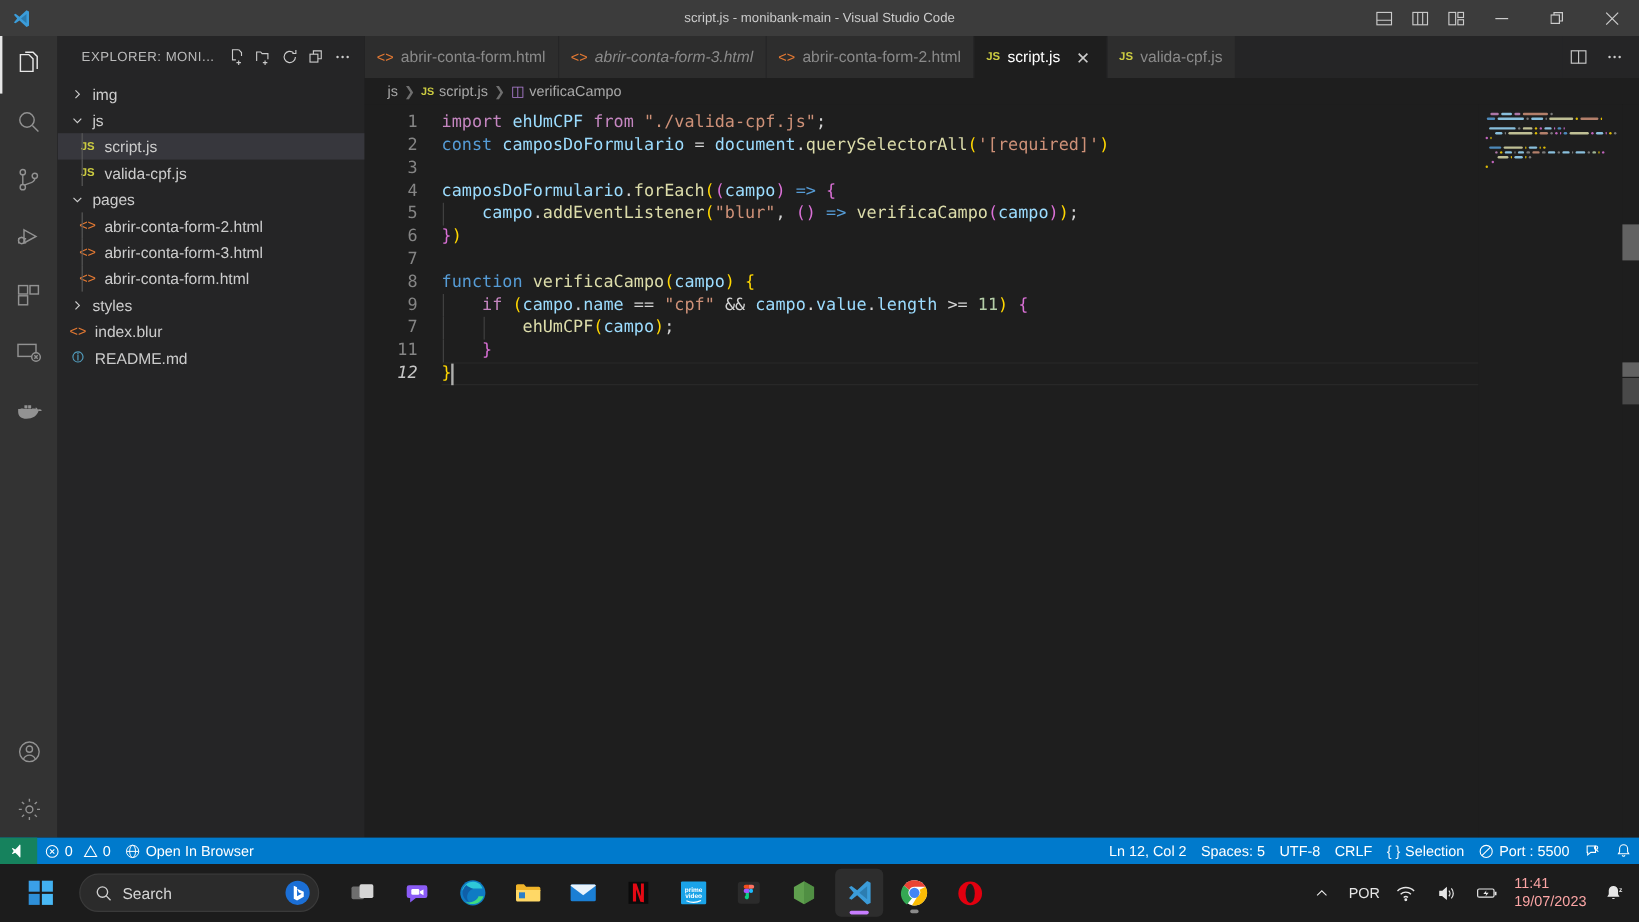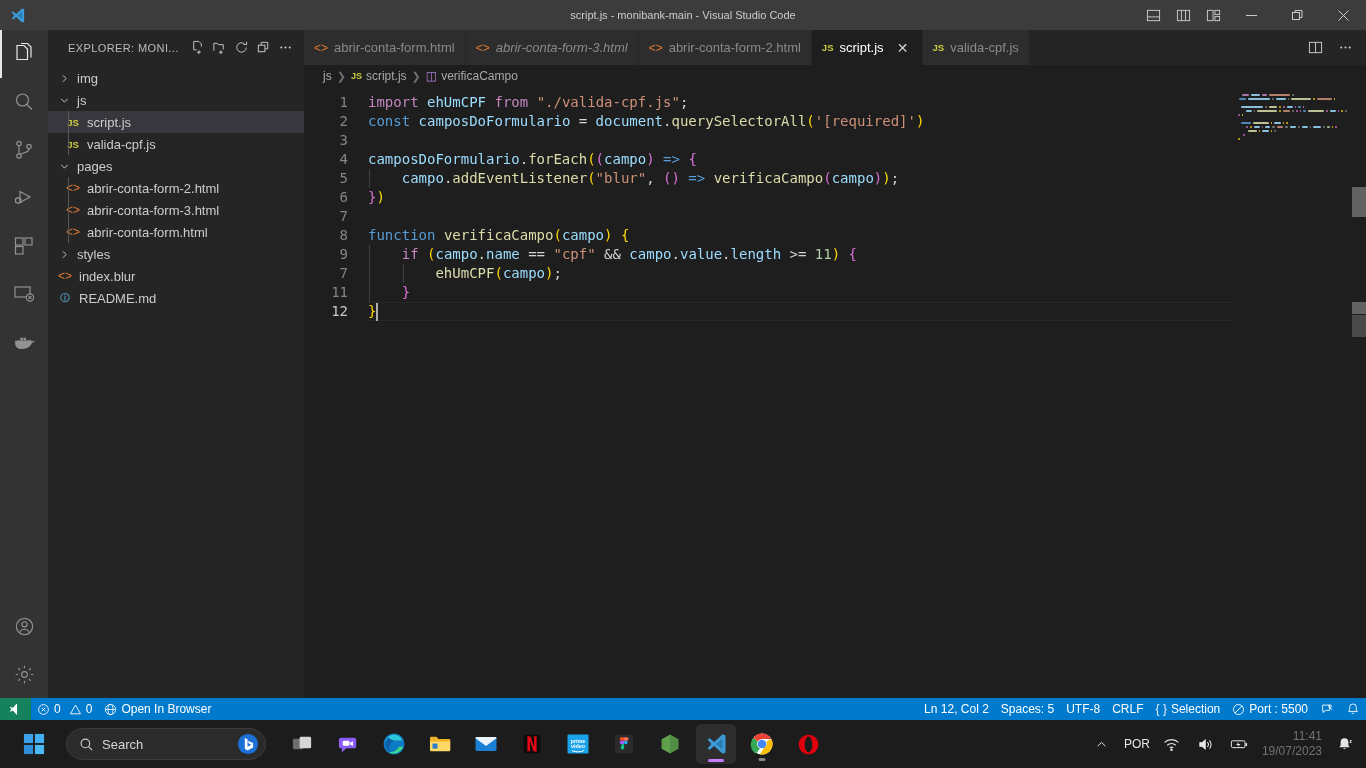--- a/index.html
+++ b/index.html
@@ -112,21 +112,21 @@
   .bc-js { color: #cbcb41; font-size: 9px; font-weight: bold; }
   .bc-sym { color: #b180d7; font-size: 12px; }
 
   .code-wrap { position: relative; height: 611px; background: #1e1e1e; overflow: hidden; }
   .gutter {
     position: absolute; left: 0; top: 0; width: 64px;
     font-family: "DejaVu Sans Mono", monospace; font-size: 14px; line-height: 19px;
     color: #858585; text-align: right; padding-top: 6px;
   }
   .gutter div { height: 19px; padding-right: 20px; }
-  .gutter div.cur { color: #c6c6c6; }
+  .gutter div.cur { color: #c6c6c6; font-style: italic; }
   .code {
     position: absolute; left: 64px; top: 0; padding-top: 6px;
     font-family: "DejaVu Sans Mono", monospace; font-size: 14px; line-height: 19px;
     white-space: pre; color: #d4d4d4;
   }
   .code .ln { height: 19px; }
   .cur-line-deco {
     position: absolute; left: 64px; right: 134px; height: 19px;
     border-top: 1px solid #282828; border-bottom: 1px solid #282828;
   }
@@ -186,21 +186,21 @@
     content:""; position:absolute; bottom:3px; left:50%; transform:translateX(-50%);
     width:7px; height:3px; border-radius:2px; background:#8a8a8a;
   }
   .searchbox {
     width: 200px; height: 32px; border-radius: 16px; background: #2b2b2b;
     border: 1px solid #3a3a3a; display: flex; align-items: center;
     padding: 0 6px 0 12px; gap: 8px; color: #d6d6d6; font-size: 13px; margin-left: 8px;
   }
   .tb-tray { margin-left: auto; display: flex; align-items: center; gap: 10px; padding-right: 10px; color: #e6e6e6; font-size: 12px; }
   .tray-icon { display:flex; align-items:center; justify-content:center; width:24px; height:28px; }
-  .clock { text-align: right; line-height: 15px; font-size: 12px; color:#737373; }
+  .clock { text-align: left; line-height: 15px; font-size: 12px; color:#fca5a5; }
 </style>
 </head>
 <body>
 
 <div class="app">
 
   <div class="titlebar">
     <div class="vscode-logo">
       <svg width="17" height="17" viewBox="0 0 24 24">
         <path d="M18.5 2.2 10.2 9.9 5.6 6.4 3.6 7.4l3.9 4.6-3.9 4.6 2 1 4.6-3.5 8.3 7.7 2.9-1.4V3.6z" fill="#3b9cd9"></path>

